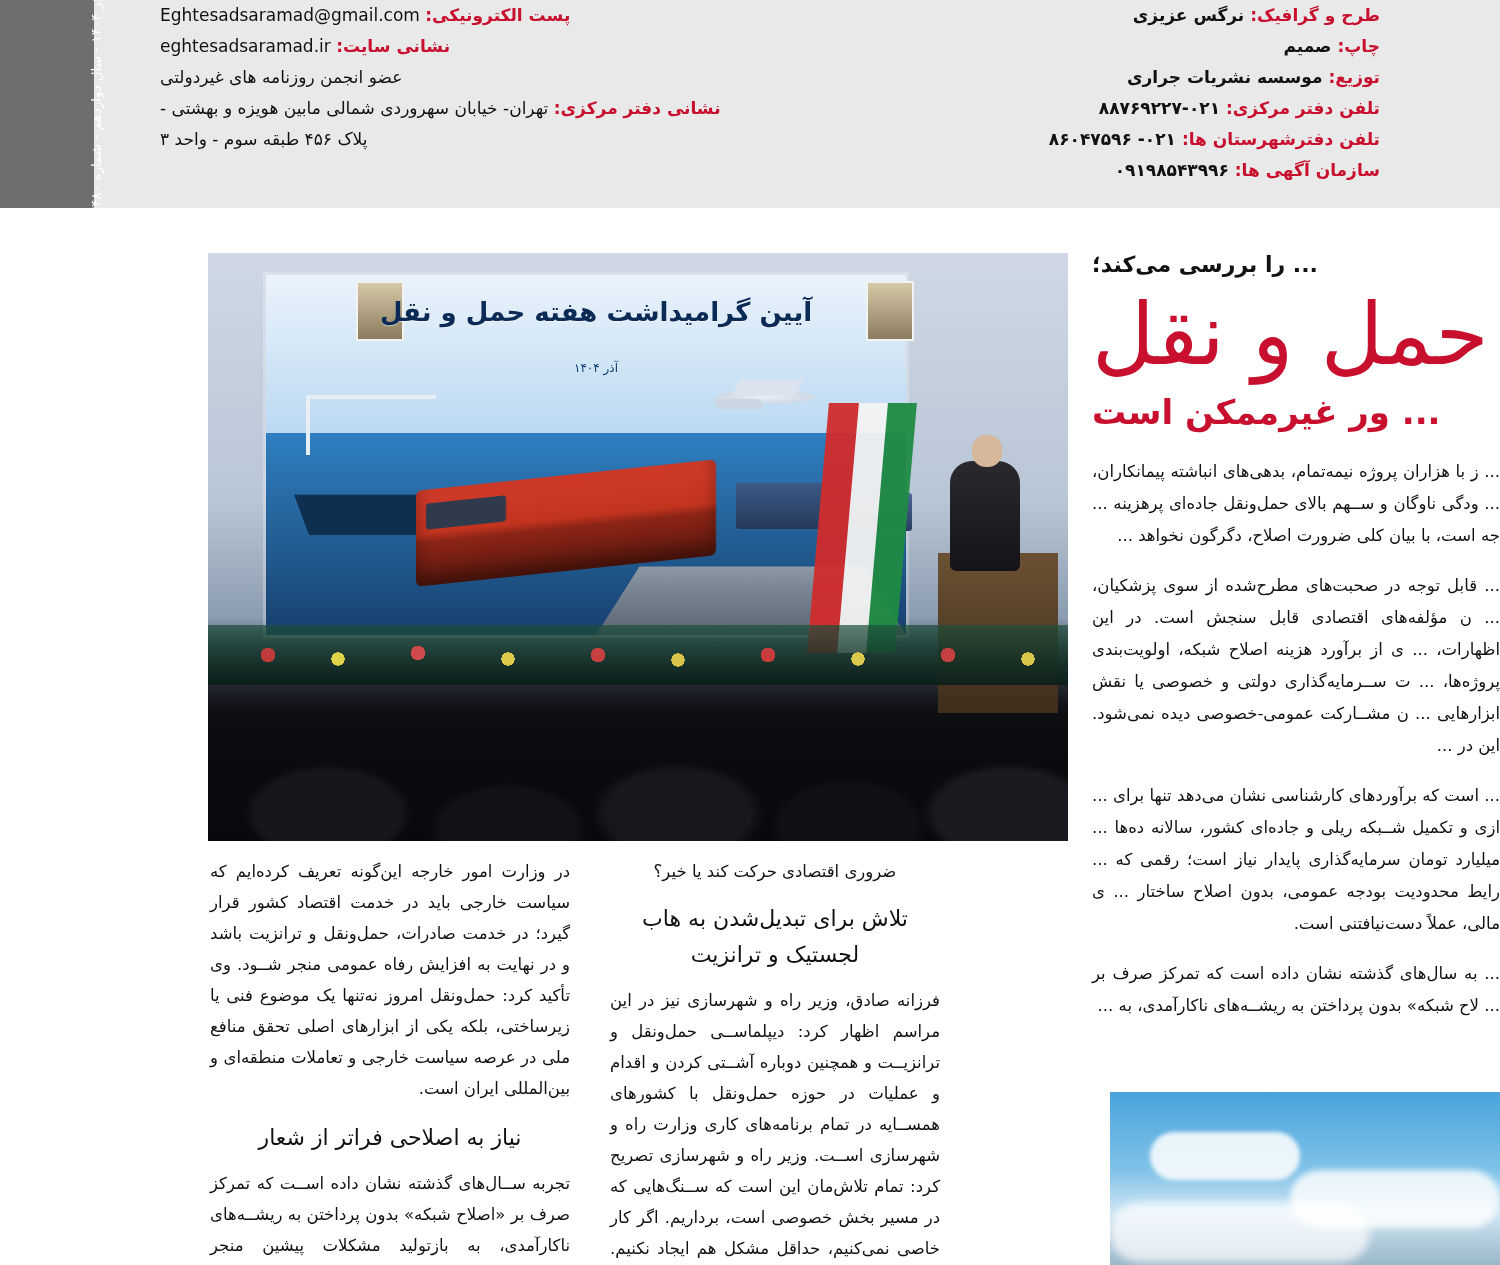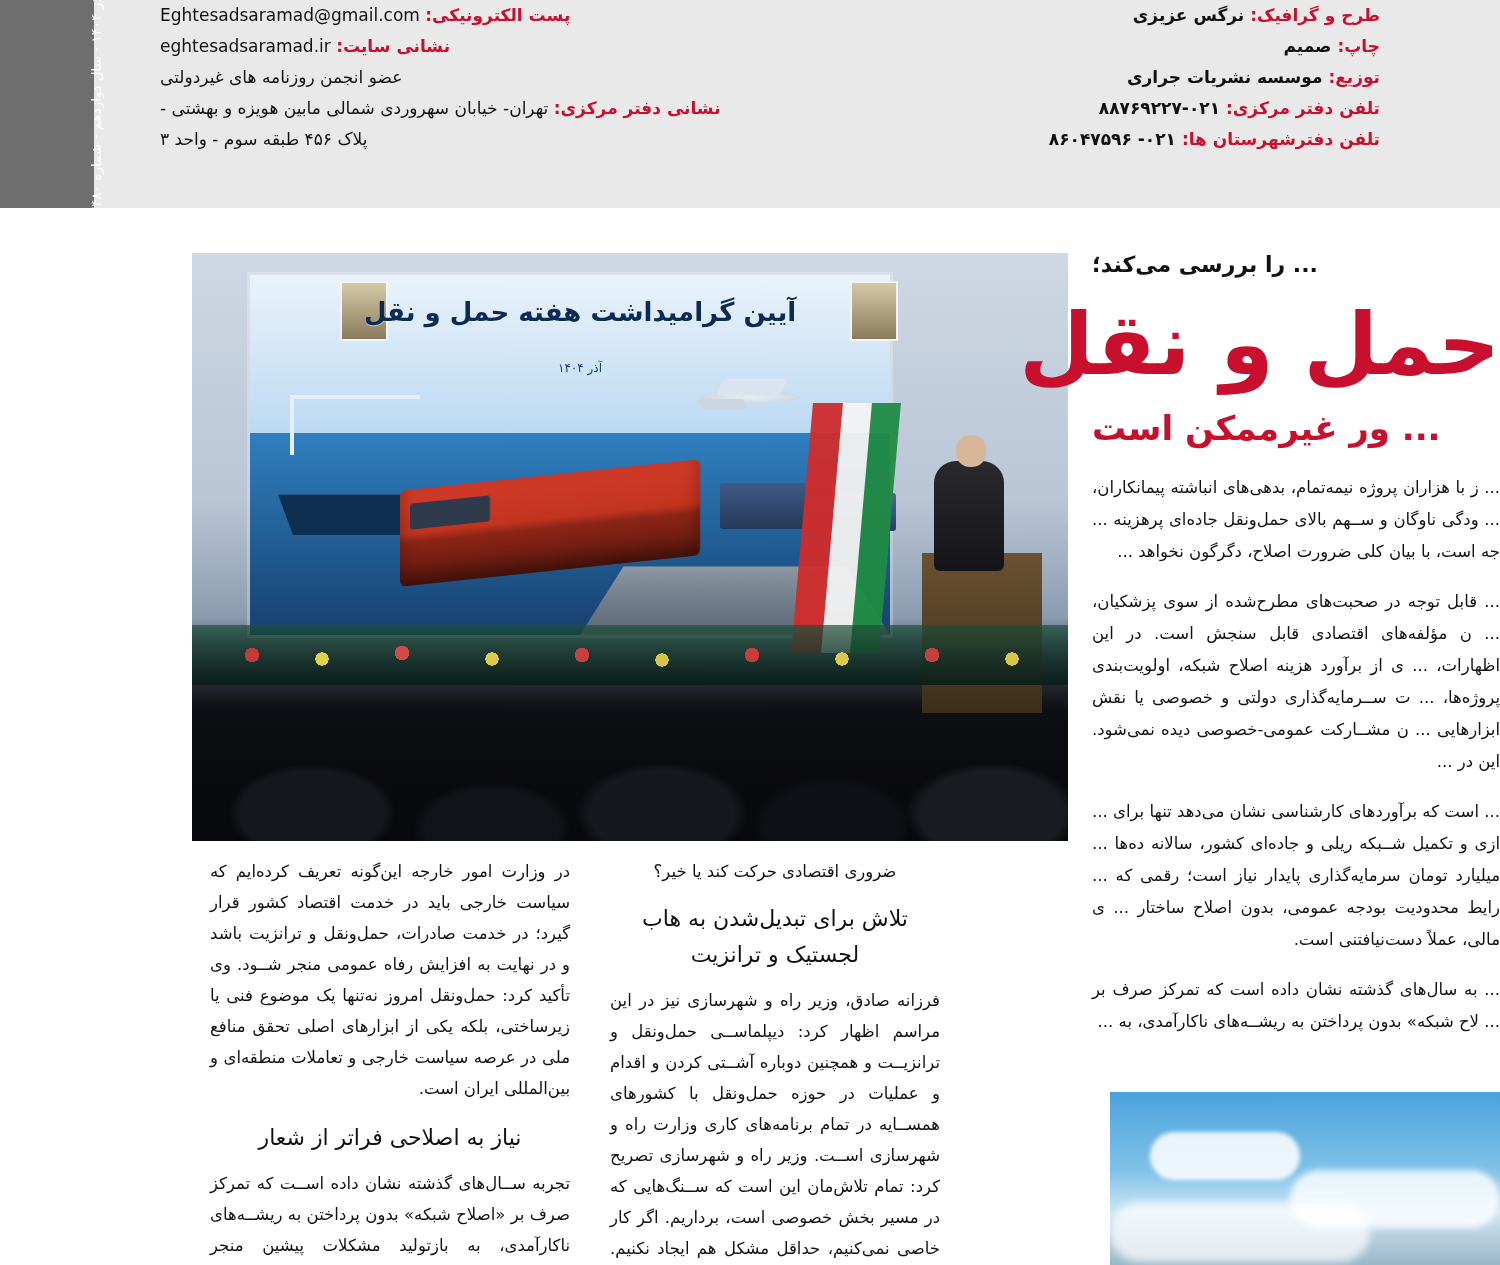--- a/index.html
+++ b/index.html
@@ -83,21 +83,20 @@
 
   
   .photo-wrap {
     position: absolute;
     top: 253px;
     right: 432px;
     width: 860px;
     height: 588px;
     overflow: hidden;
     background: #2a2f3a;
-    padding-left: 16px;
   }
   .photo {
     position: absolute;
     inset: 0;
     background:
       
       radial-gradient(ellipse 120px 70px at 120px 560px, #16171c 0%, #16171c 60%, rgba(22,23,28,0) 70%),
       radial-gradient(ellipse 110px 64px at 300px 575px, #121318 0%, #121318 60%, rgba(18,19,24,0) 72%),
       radial-gradient(ellipse 120px 70px at 470px 560px, #17181e 0%, #17181e 60%, rgba(23,24,30,0) 72%),
       radial-gradient(ellipse 110px 66px at 640px 572px, #101116 0%, #101116 60%, rgba(16,17,22,0) 72%),
@@ -194,33 +193,31 @@
   }
   .kicker {
     font-size: 22px;
     color: #111;
     font-weight: bold;
     line-height: 34px;
     white-space: nowrap;
   }
   .headline {
     font-size: 86px;
-    font-weight: bold;
+    font-weight: normal;
     color: #c8102e;
     line-height: 104px;
     letter-spacing: -2px;
-    margin-top: 10px;
     white-space: nowrap;
   }
   .subhead {
     font-size: 34px;
     font-weight: bold;
     color: #c8102e;
     line-height: 52px;
-    margin-top: 6px;
     white-space: nowrap;
   }
   .lede-p {
     font-size: 16.5px;
     line-height: 32px;
     color: #111;
     text-align: justify;
     margin-top: 18px;
     direction: rtl;
   }
@@ -277,20 +274,21 @@
   <div class="issue-box">
     <div class="issue-text">پنجشنبه ۲۰ آذر ۱۴۰۴ - سال دوازدهم - شماره ۲۴۸۰</div>
   </div>
 
   <div class="contacts">
     <div class="row"><span>طرح و گرافیک:</span> <span class="val">نرگس عزیزی</span></div>
     <div class="row"><span>چاپ:</span> <span class="val">صمیم</span></div>
     <div class="row"><span>توزیع:</span> <span class="val">موسسه نشریات جراری</span></div>
     <div class="row"><span>تلفن دفتر مرکزی:</span> <span class="val">۰۲۱-۸۸۷۶۹۲۲۷</span></div>
     <div class="row"><span>تلفن دفترشهرستان ها:</span> <span class="val">۰۲۱- ۸۶۰۴۷۵۹۶</span></div>
+    <div class="row"><span>سازمان آگهی ها:</span> <span class="val">۰۹۱۹۸۵۴۳۹۹۶</span></div>
   </div>
 
   <div class="address">
     <div class="row"><span class="lbl">پست الکترونیکی:</span> <span>Eghtesadsaramad@gmail.com</span></div>
     <div class="row"><span class="lbl">نشانی سایت:</span> <span>eghtesadsaramad.ir</span></div>
     <div class="row"><span>عضو انجمن روزنامه های غیردولتی</span></div>
     <div class="row"><span class="lbl">نشانی دفتر مرکزی:</span> <span>تهران- خیابان سهروردی شمالی مابین هویزه و بهشتی -</span></div>
     <div class="row"><span>پلاک ۴۵۶ طبقه سوم - واحد ۳</span></div>
   </div>
 </div>

